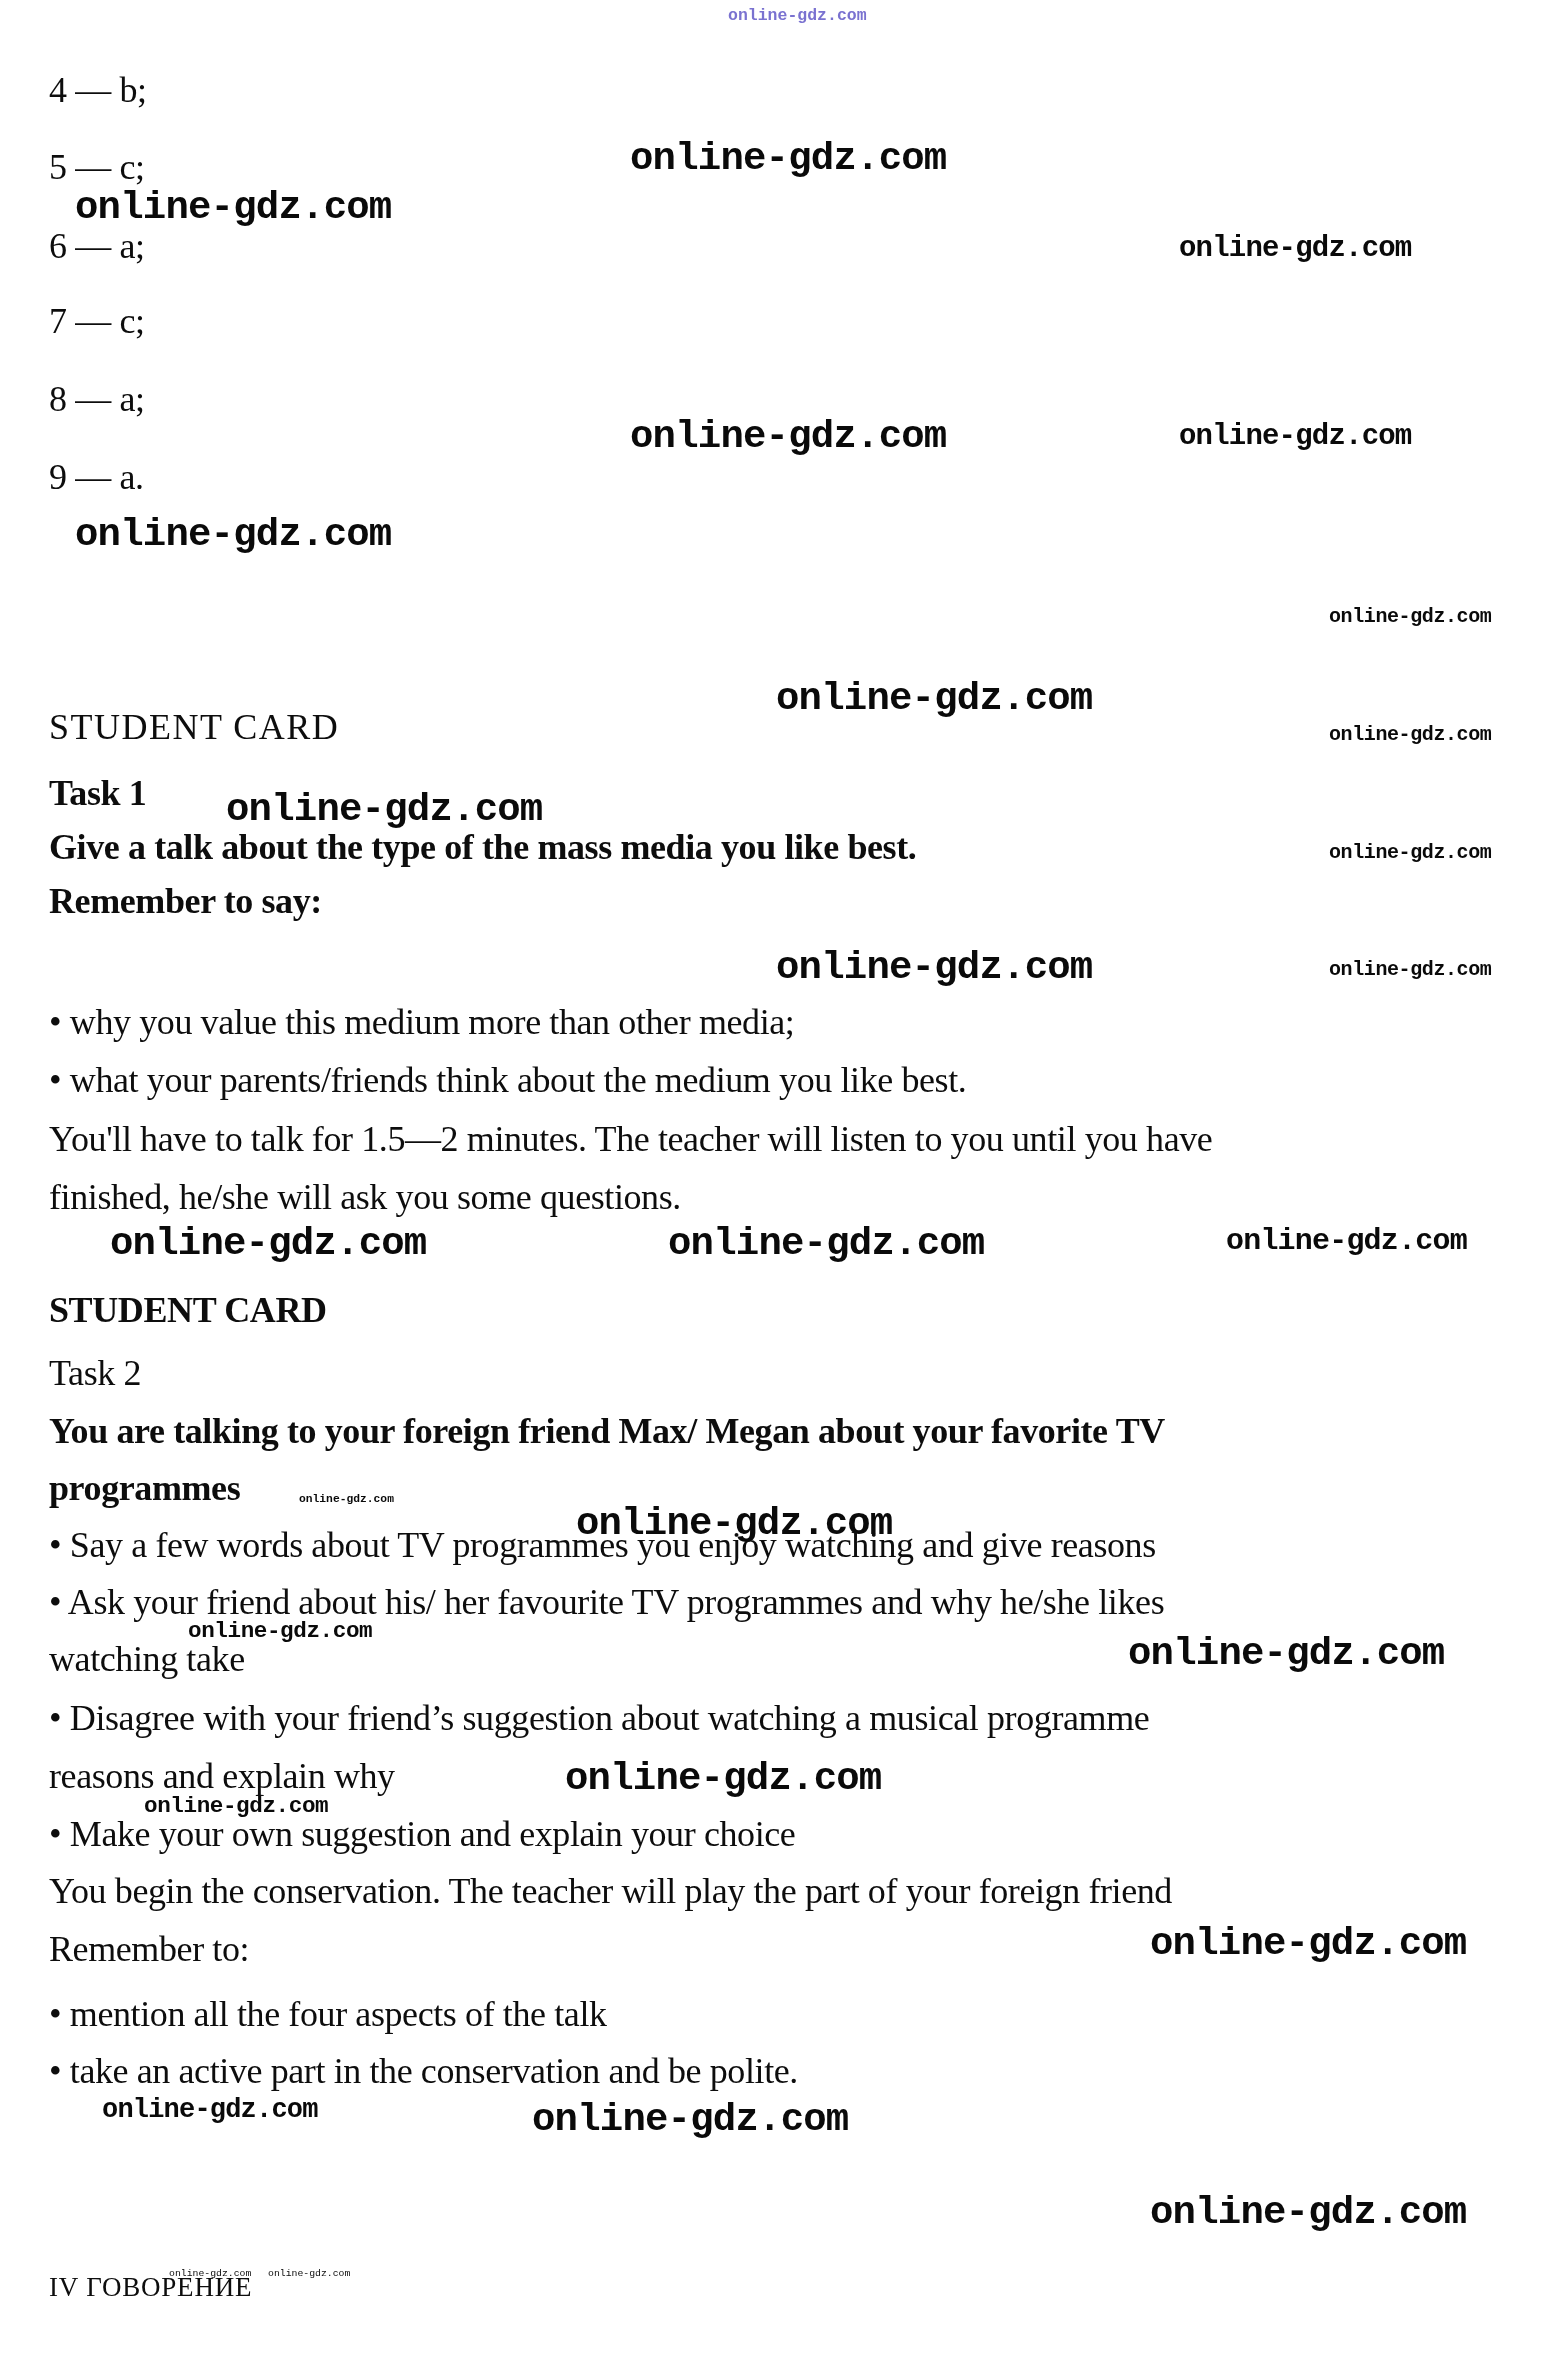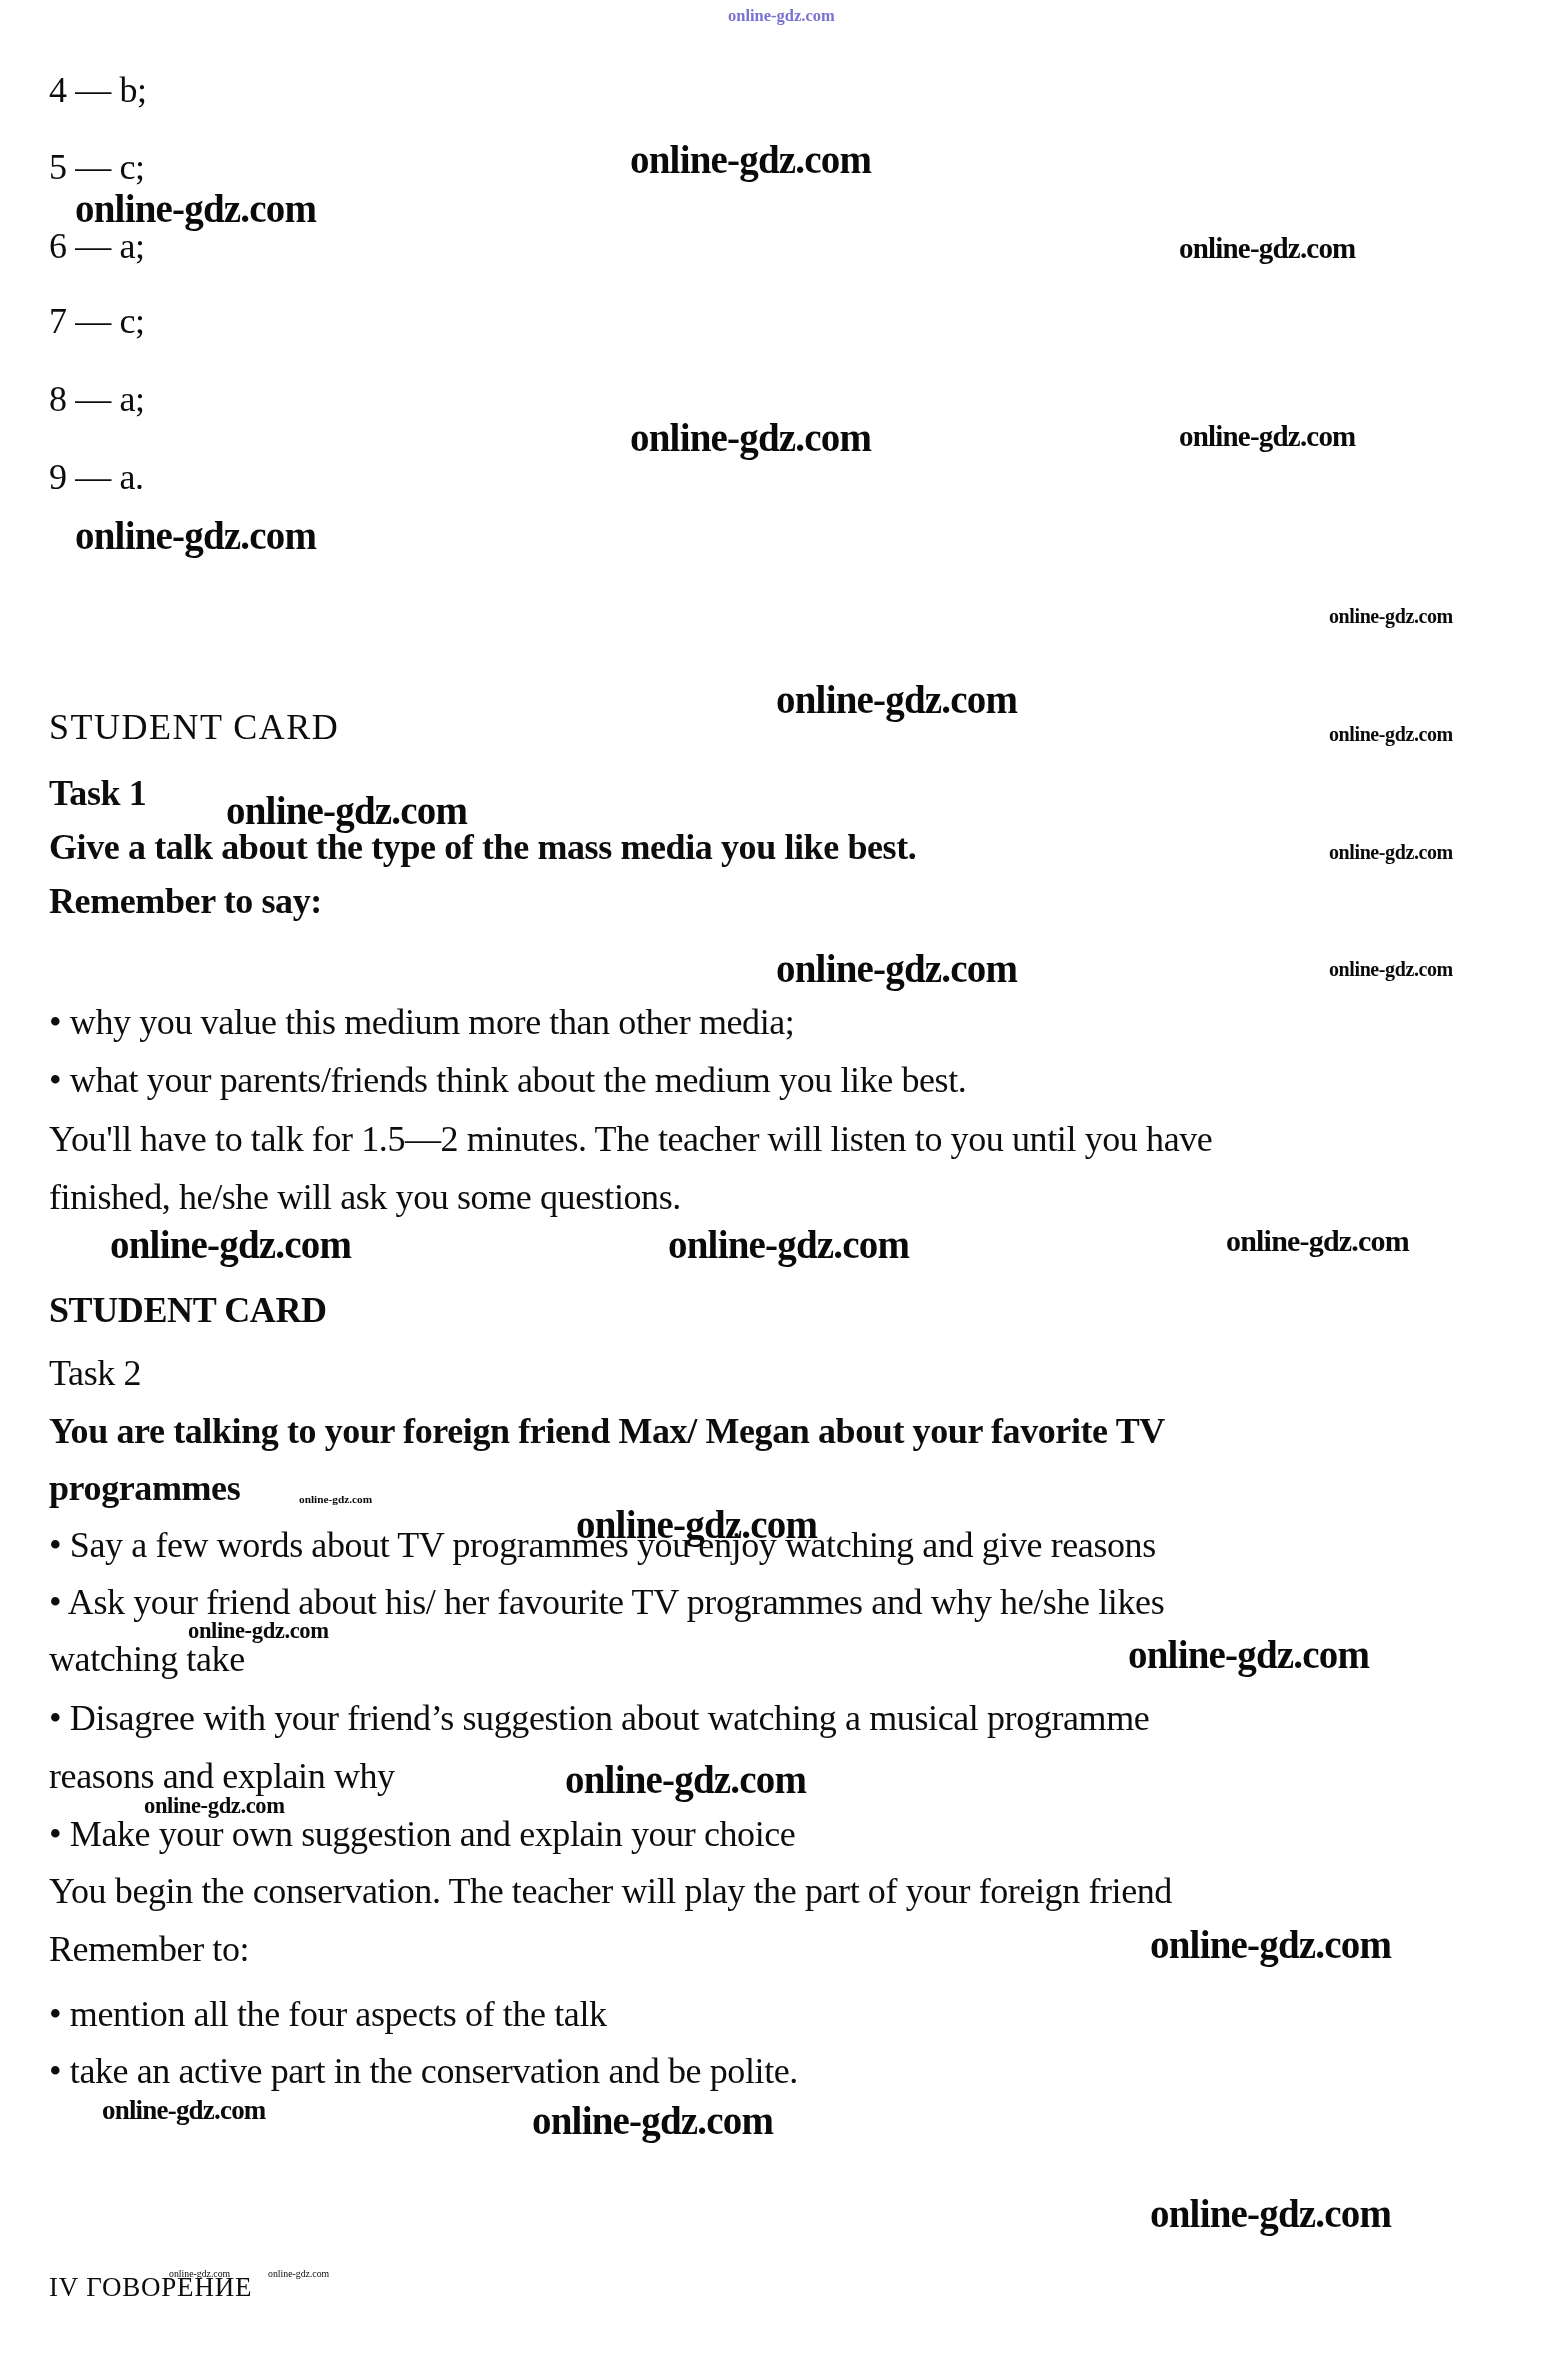--- a/index.html
+++ b/index.html
@@ -23,21 +23,21 @@
   }
   .b { font-weight: bold; }
   .chapter {
     font-size: 27px;
     font-weight: normal;
     letter-spacing: 0.8px;
   }
   
   .wm {
     position: absolute;
-    font-family: Liberation Serif, serif;
+    font-family: Liberation Mono, monospace;
     font-weight: 700;
     color: #0a0a0a;
     white-space: nowrap;
     letter-spacing: -0.8px;
     text-align: right;
   }
   .w52 { font-size: 39px; }
   .w40 { font-size: 30px; }
   .w38 { font-size: 29px; letter-spacing: -0.8px; }
   .w36 { font-size: 27px; }

